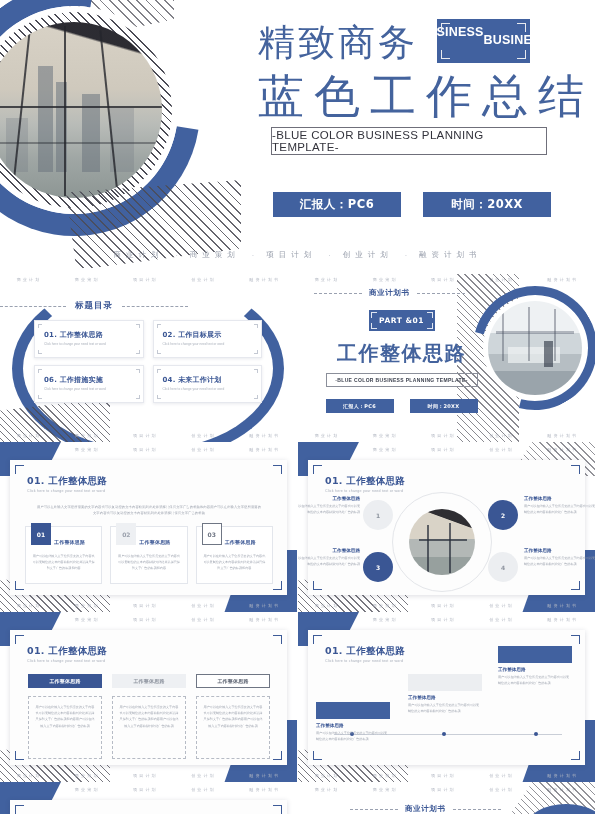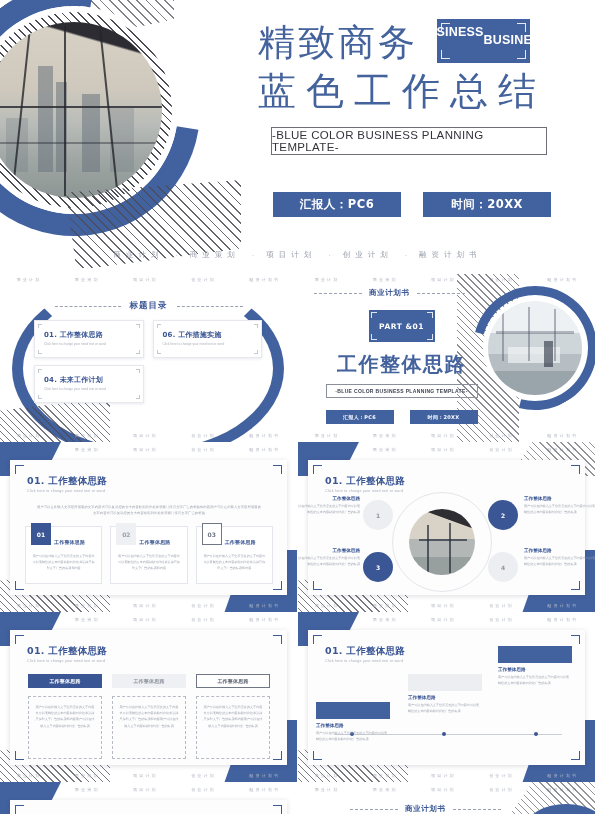--- a/index.html
+++ b/index.html
@@ -79,21 +79,21 @@
     font-size:12.5px; font-weight:700; line-height:1.25; letter-spacing:.2px;
   }
   .corner { position:absolute; width:9px; height:9px; border:1.4px solid #e8eaf0; }
   .c-tl { left:4px; top:4px; border-right:none; border-bottom:none; }
   .c-tr { right:4px; top:4px; border-left:none; border-bottom:none; }
   .c-bl { left:4px; bottom:4px; border-right:none; border-top:none; }
   .c-br { right:4px; bottom:4px; border-left:none; border-top:none; }
 
   .hero-title2 {
     position:absolute; left:3px; top:66px;
-    font-size:38px; letter-spacing:10px; color:#44639d; font-weight:400;
+    font-size:46px; letter-spacing:10px; color:#44639d; font-weight:400;
     font-family:"DejaVu Sans", sans-serif;
   }
   .hero-sub {
     position:absolute; left:16px; top:127px; width:276px; height:28px;
     border:1px solid #6f6f7a; color:#33333c;
     display:flex; align-items:center; justify-content:center;
     font-size:11.5px; letter-spacing:.35px;
   }
   .hero-btn {
     position:absolute; top:192px; height:25px; background:#41619f; color:#fff;
@@ -169,21 +169,21 @@
   }
 
   
   .toc-ring {
     position:absolute; left:12px; top:4px; width:272px; height:185px;
     border-radius:50%; border:11px solid #41619f;
     border-top-color: transparent;
   }
   .toc-hdr {
     position:absolute; left:0; right:0; top:28px;
-    display:flex; align-items:center; justify-content:center; gap:9px;
+    display:flex; align-items:center; justify-content:flex-start; gap:9px;
   }
   .dashline { width:66px; height:0; border-top:1px dashed #9aa1b0; }
   .toc-hdr .tx { font-size:8.5px; color:#3a5694; font-weight:700; letter-spacing:1px;
                  font-family:"DejaVu Sans", sans-serif; }
   .toc-grid {
     position:absolute; left:34px; top:48px; width:228px;
     display:grid; grid-template-columns:1fr 1fr; gap:7px 9px;
   }
   .toc-item {
     position:relative; height:38px; background:#fff; border:.7px solid #e6e8ee;
@@ -199,21 +199,21 @@
   .m-bl { left:3px; bottom:3px; border-right:none; border-top:none; }
   .m-br { right:3px; bottom:3px; border-left:none; border-top:none; }
 
   
   .sec-left { position:absolute; left:16px; top:16px; width:175px; }
   .sec-hdr { display:flex; align-items:center; gap:7px; }
   .sec-hdr .dl { width:48px; height:0; border-top:1px dashed #9aa1b0; }
   .sec-hdr .tx { font-size:7.5px; color:#3a5694; font-weight:700; letter-spacing:.6px;
                  font-family:"DejaVu Sans", sans-serif; }
   .part {
-    position:relative; margin:12px auto 8px; width:66px; height:32px; background:#41619f;
+    position:relative; margin:12px auto 8px; width:66px; height:21px; background:#41619f;
     color:#fff; display:flex; align-items:center; justify-content:center;
     font-size:7.5px; font-weight:700; letter-spacing:.5px;
     font-family:"DejaVu Sans", sans-serif;
   }
   .part .corner { border-color:#dfe5f1; width:6px; height:6px; }
   .part .c-tl{left:2px;top:2px;} .part .c-tr{right:2px;top:2px;}
   .part .c-bl{left:2px;bottom:2px;} .part .c-br{right:2px;bottom:2px;}
   .sec-big {
     margin-top:9px; text-align:center;
     font-size:20px; color:#44639d; font-weight:700; letter-spacing:1.5px;
@@ -418,20 +418,28 @@
         <span class="mini m-bl"></span>
         <span class="mini m-br"></span>
         <div class="n">01. 工作整体思路</div>
         <div class="d">Click here to change your need text or word</div>
       </div>
       <div class="toc-item">
         <span class="mini m-tl"></span>
         <span class="mini m-tr"></span>
         <span class="mini m-bl"></span>
         <span class="mini m-br"></span>
+        <div class="n">02. 工作目标展示</div>
+        <div class="d">Click here to change your need text or word</div>
+      </div>
+      <div class="toc-item">
+        <span class="mini m-tl"></span>
+        <span class="mini m-tr"></span>
+        <span class="mini m-bl"></span>
+        <span class="mini m-br"></span>
         <div class="n">06. 工作措施实施</div>
         <div class="d">Click here to change your need text or word</div>
       </div>
       <div class="toc-item">
         <span class="mini m-tl"></span>
         <span class="mini m-tr"></span>
         <span class="mini m-bl"></span>
         <span class="mini m-br"></span>
         <div class="n">04. 未来工作计划</div>
         <div class="d">Click here to change your need text or word</div>

